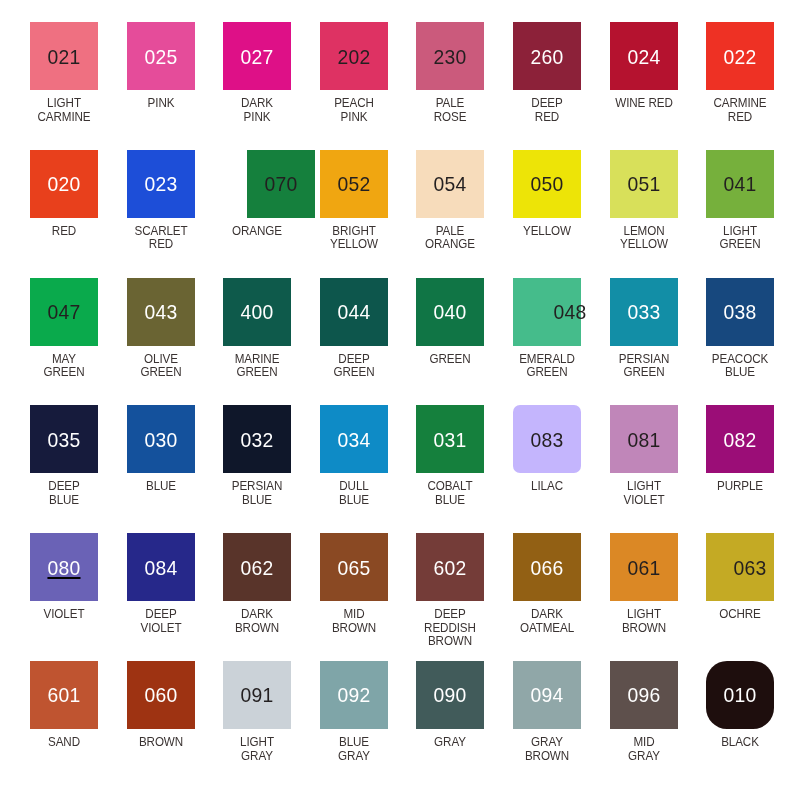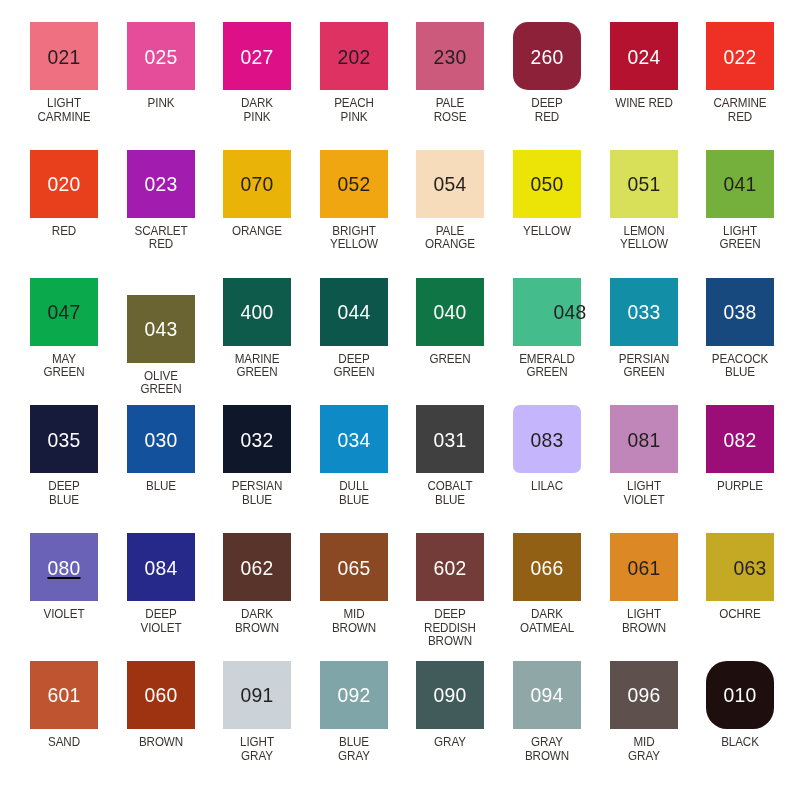--- a/index.html
+++ b/index.html
@@ -101,21 +101,21 @@
 PINK</div>
       </div>
       <div class="cell">
         <div class="swatch" style="background: rgb(203, 90, 124);">
           <span class="code" style="color: rgb(35, 31, 32);">230</span>
         </div>
         <div class="name">PALE
 ROSE</div>
       </div>
       <div class="cell">
-        <div class="swatch" style="background: rgb(140, 33, 57); border-radius: 15px;">
+        <div class="swatch" style="background: rgb(140, 33, 57);">
           <span class="code" style="color: rgb(255, 255, 255);">260</span>
         </div>
         <div class="name">DEEP
 RED</div>
       </div>
       <div class="cell">
         <div class="swatch" style="background: rgb(181, 18, 47);">
           <span class="code" style="color: rgb(255, 255, 255);">024</span>
         </div>
         <div class="name">WINE RED</div>
@@ -127,28 +127,28 @@
         <div class="name">CARMINE
 RED</div>
       </div>
       <div class="cell">
         <div class="swatch" style="background: rgb(232, 64, 28);">
           <span class="code" style="color: rgb(255, 255, 255);">020</span>
         </div>
         <div class="name">RED</div>
       </div>
       <div class="cell">
-        <div class="swatch" style="background: #a21caf;">
+        <div class="swatch" style="background: #1d4ed8;">
           <span class="code" style="color: rgb(255, 255, 255);">023</span>
         </div>
         <div class="name">SCARLET
 RED</div>
       </div>
       <div class="cell">
-        <div class="swatch" style="background: #eab308;">
+        <div class="swatch" style="background: #15803d; margin-left: 24px;">
           <span class="code" style="color: rgb(35, 31, 32);">070</span>
         </div>
         <div class="name">ORANGE</div>
       </div>
       <div class="cell">
         <div class="swatch" style="background: rgb(240, 166, 17);">
           <span class="code" style="color: rgb(35, 31, 32);">052</span>
         </div>
         <div class="name">BRIGHT
 YELLOW</div>
@@ -181,21 +181,21 @@
 GREEN</div>
       </div>
       <div class="cell">
         <div class="swatch" style="background: rgb(10, 170, 76);">
           <span class="code" style="color: rgb(35, 31, 32);">047</span>
         </div>
         <div class="name">MAY
 GREEN</div>
       </div>
       <div class="cell">
-        <div class="swatch" style="background: rgb(106, 100, 51); margin-top: 17px;">
+        <div class="swatch" style="background: rgb(106, 100, 51);">
           <span class="code" style="color: rgb(255, 255, 255);">043</span>
         </div>
         <div class="name">OLIVE
 GREEN</div>
       </div>
       <div class="cell">
         <div class="swatch" style="background: rgb(14, 90, 75);">
           <span class="code" style="color: rgb(255, 255, 255);">400</span>
         </div>
         <div class="name">MARINE
@@ -256,21 +256,21 @@
 BLUE</div>
       </div>
       <div class="cell">
         <div class="swatch" style="background: rgb(14, 139, 198);">
           <span class="code" style="color: rgb(255, 255, 255);">034</span>
         </div>
         <div class="name">DULL
 BLUE</div>
       </div>
       <div class="cell">
-        <div class="swatch" style="background: #404040; align-items: center;">
+        <div class="swatch" style="background: #15803d; align-items: center;">
           <span class="code" style="color: rgb(255, 255, 255);">031</span>
         </div>
         <div class="name">COBALT
 BLUE</div>
       </div>
       <div class="cell">
         <div class="swatch" style="background: #c4b5fd; border-radius: 7px;">
           <span class="code" style="color: rgb(35, 31, 32);">083</span>
         </div>
         <div class="name">LILAC</div>

